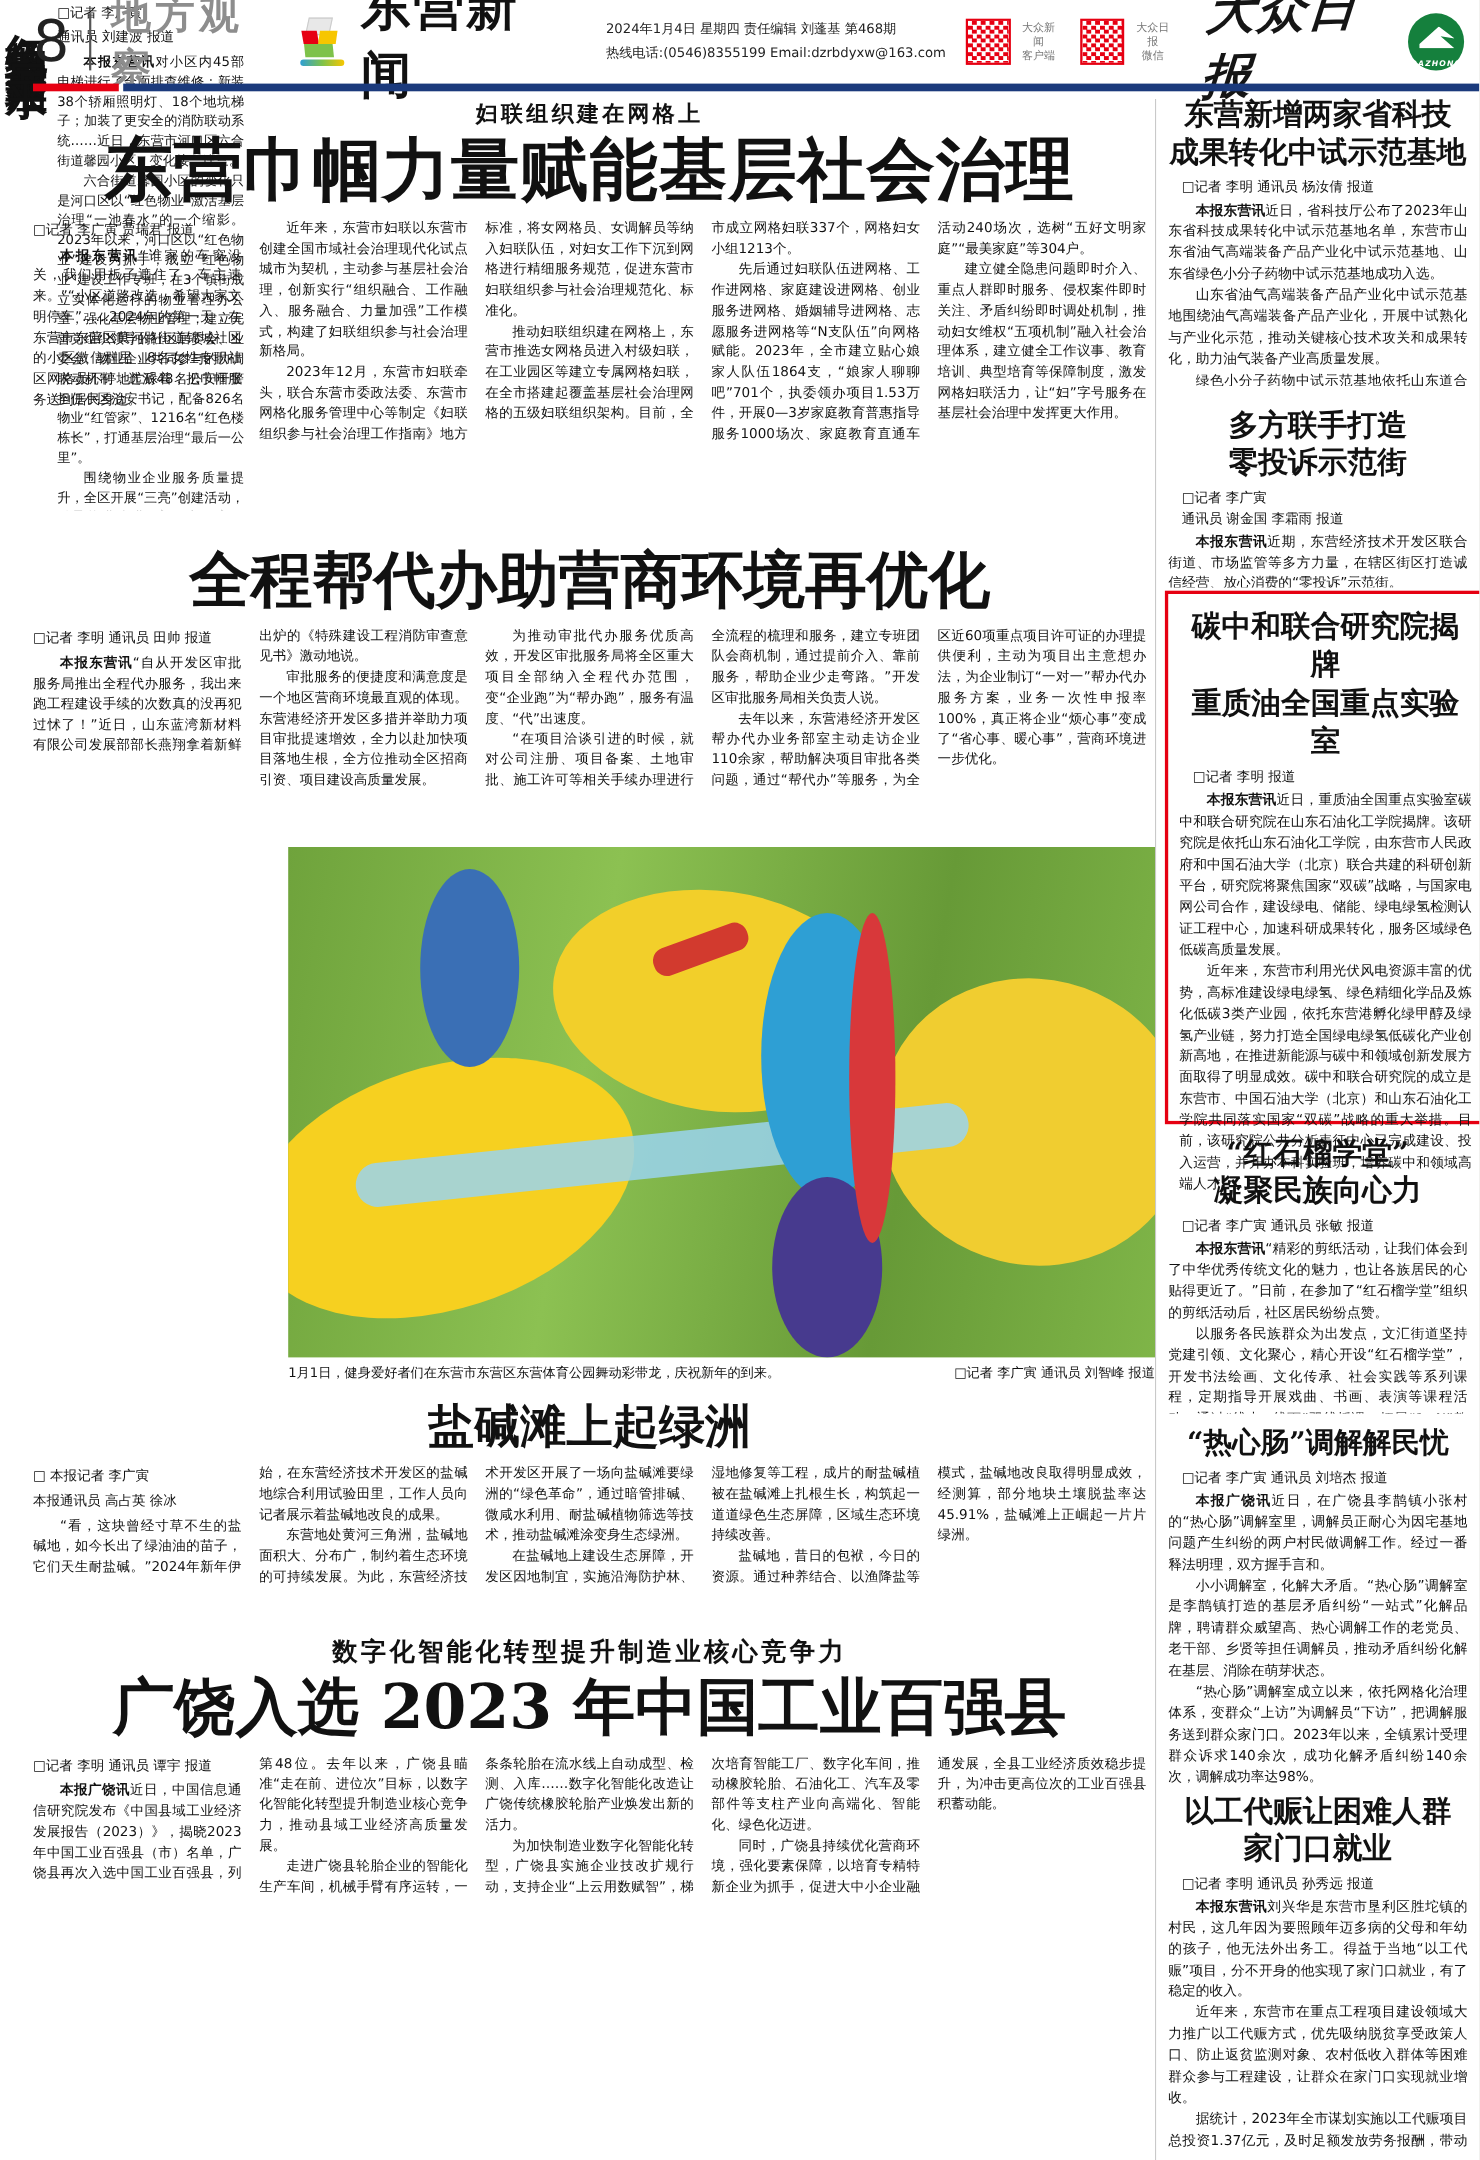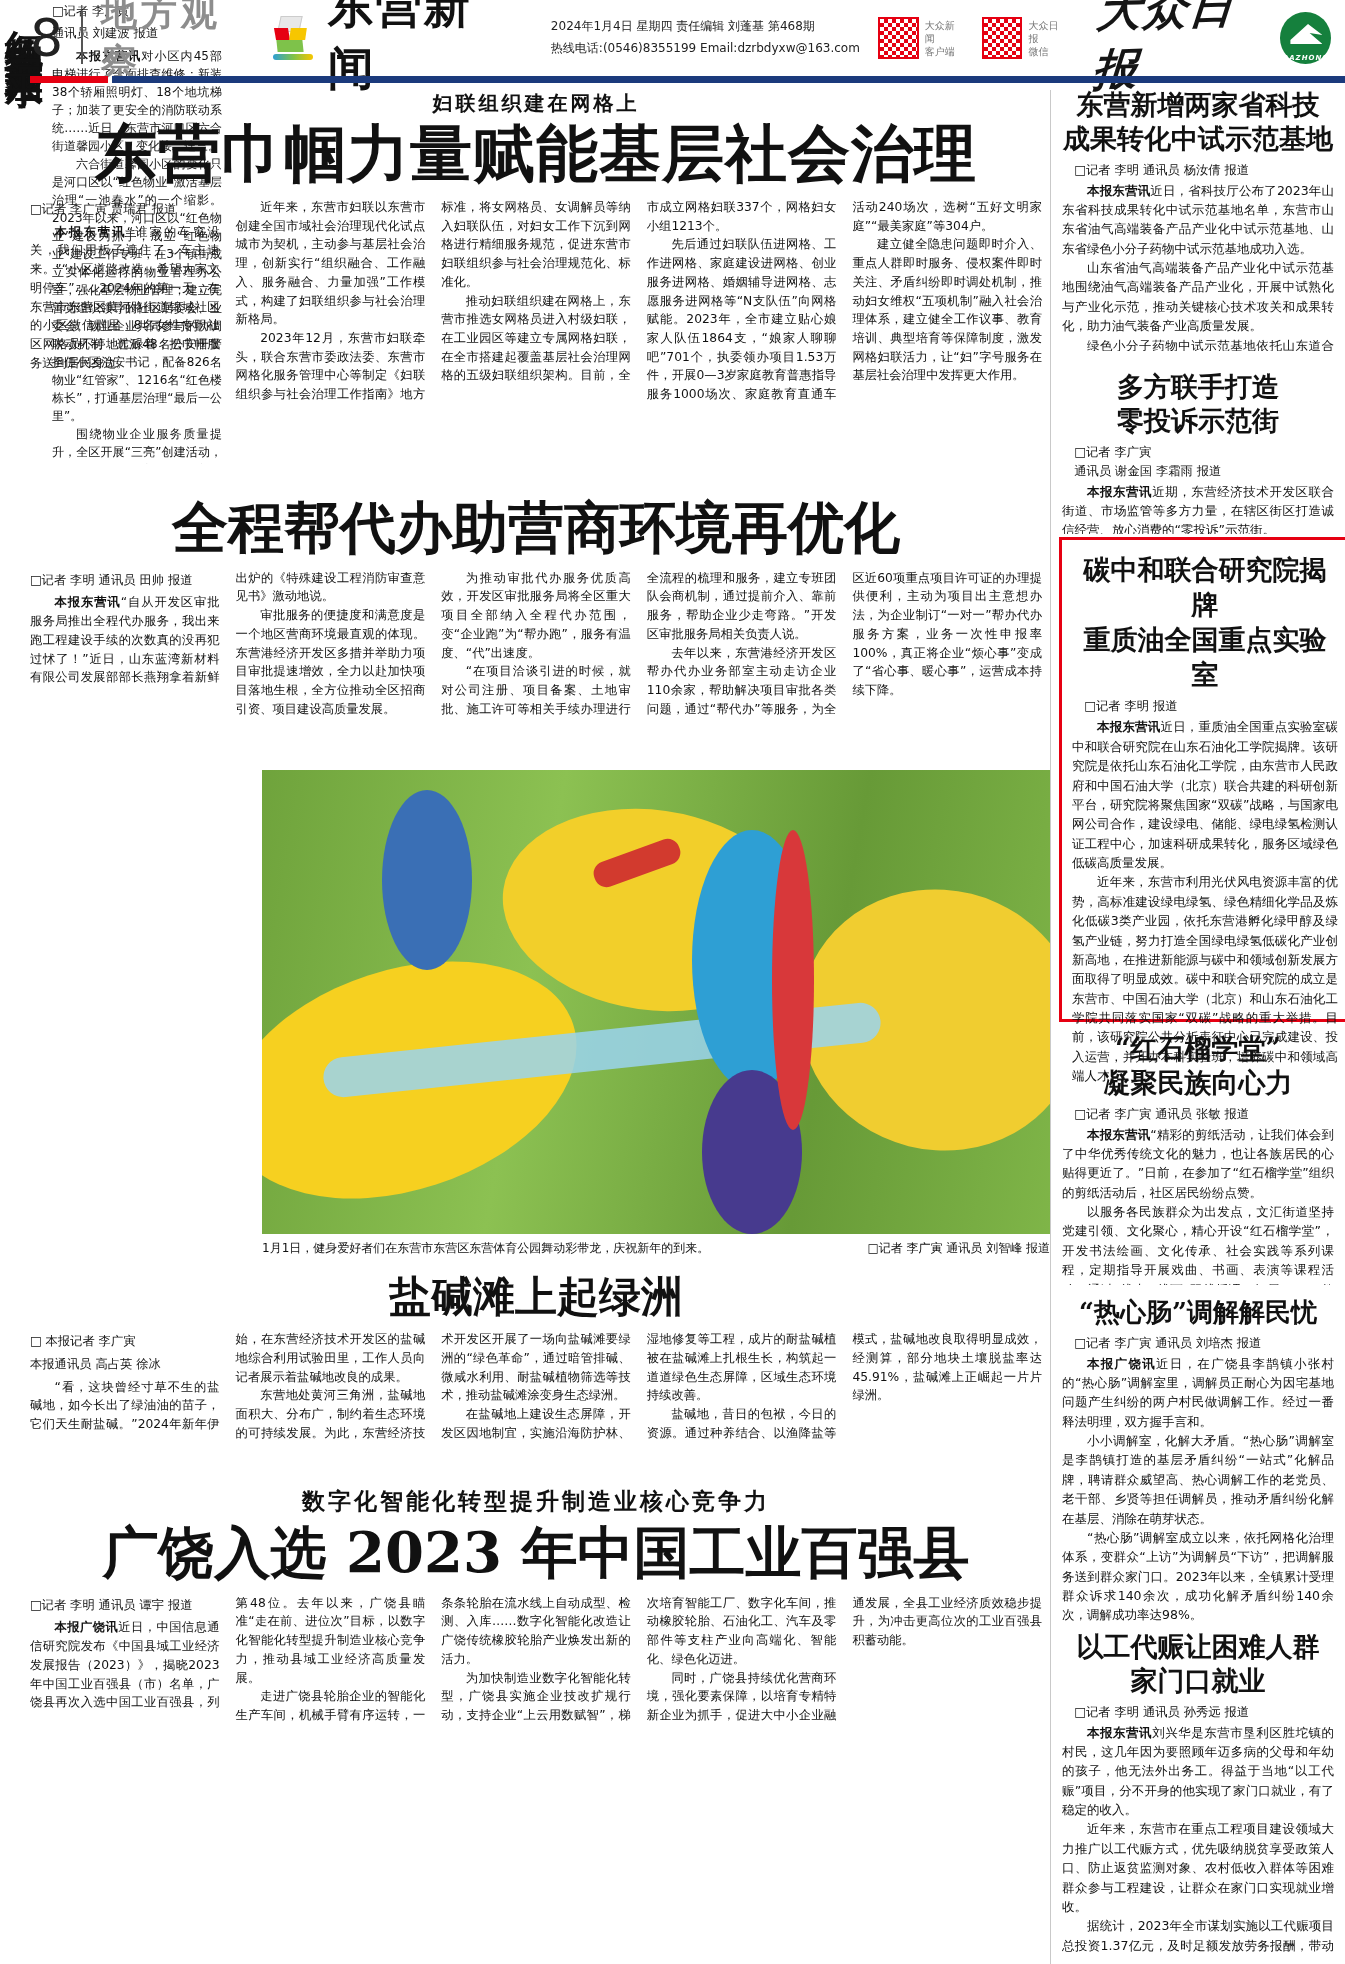--- a/index.html
+++ b/index.html
@@ -16,21 +16,21 @@
   .sec-name{font-size:36px;font-weight:800;color:#8d8d8d;letter-spacing:4px;}
   .logo{width:40px;height:44px;position:relative;margin:0 6px;}
   .logo i{position:absolute;display:block;}
   .logo .l1{left:6px;top:0;width:20px;height:14px;background:#e8e8e8;transform:skewX(-12deg);border:1px solid #ccc;}
   .logo .l2{left:2px;top:12px;width:14px;height:12px;background:#e60012;transform:skewX(10deg);}
   .logo .l3{left:17px;top:12px;width:16px;height:12px;background:#f7c600;transform:skewX(-8deg);}
   .logo .l4{left:4px;top:24px;width:26px;height:12px;background:#7ec24a;transform:skewX(6deg);}
   .logo .l5{left:0;bottom:0;width:40px;height:6px;background:linear-gradient(90deg,#2e9fd4,#7ec24a,#f7c600);border-radius:3px;}
   .ed-name{font-size:46px;font-weight:900;color:#111;letter-spacing:2px;}
   .hdr-info{font-size:12px;line-height:1.8;color:#222;margin-left:26px;white-space:nowrap;}
-  .qr-wrap{display:flex;align-items:center;gap:6px;margin-left:8px;}
+  .qr-wrap{display:flex;align-items:center;gap:6px;margin-left:8px;text-align:center;}
   .qr{width:38px;height:38px;border:2px solid #e60012;background:
       repeating-conic-gradient(#e60012 0 25%,#fff 0 50%);background-size:8px 8px;}
   .qr-lab{font-size:10px;color:#777;line-height:1.3;}
   .masthead{display:flex;align-items:center;gap:6px;margin-left:18px;}
   .mh-text{font-family:"DejaVu Serif","Liberation Serif",serif;font-style:italic;font-weight:900;
            font-size:44px;letter-spacing:2px;transform:skewX(-6deg) rotate(-2deg);color:#151515;}
   .mh-logo{width:52px;height:52px;border-radius:50%;background:#15803d;position:relative;}
   .mh-logo b{position:absolute;left:10px;top:12px;width:32px;height:20px;background:#fff;
              clip-path:polygon(0 80%,55% 0,100% 55%,60% 45%,100% 100%,0 100%);}
   .mh-logo span{position:absolute;left:0;right:0;bottom:2px;text-align:center;color:#fff;
@@ -139,21 +139,21 @@
   </div>
 
   <div class="abs" style="left:30px;top:498px;width:1012px;">
     <div class="hl-b serif" style="margin-bottom:12px;">全程帮代办助营商环境再优化</div>
     <div class="cols5" style="height:188px;">
       <div class="byline">□记者 李明 通讯员 田帅 报道</div>
       <p class="p"><b class="lead">本报东营讯</b><span>“自从开发区审批服务局推出全程代办服务，我出来跑工程建设手续的次数真的没再犯过怵了！”近日，山东蓝湾新材料有限公司发展部部长燕翔拿着新鲜出炉的《特殊建设工程消防审查意见书》激动地说。</span></p>
       <p class="p">审批服务的便捷度和满意度是一个地区营商环境最直观的体现。东营港经济开发区多措并举助力项目审批提速增效，全力以赴加快项目落地生根，全方位推动全区招商引资、项目建设高质量发展。</p>
       <p class="p">为推动审批代办服务优质高效，开发区审批服务局将全区重大项目全部纳入全程代办范围，变“企业跑”为“帮办跑”，服务有温度、“代”出速度。</p>
       <p class="p">“在项目洽谈引进的时候，就对公司注册、项目备案、土地审批、施工许可等相关手续办理进行全流程的梳理和服务，建立专班团队会商机制，通过提前介入、靠前服务，帮助企业少走弯路。”开发区审批服务局相关负责人说。</p>
-      <p class="p">去年以来，东营港经济开发区帮办代办业务部室主动走访企业110余家，帮助解决项目审批各类问题，通过“帮代办”等服务，为全区近60项重点项目许可证的办理提供便利，主动为项目出主意想办法，为企业制订“一对一”帮办代办服务方案，业务一次性申报率100%，真正将企业“烦心事”变成了“省心事、暖心事”，运营成本持续下降。</p>
+      <p class="p">去年以来，东营港经济开发区帮办代办业务部室主动走访企业110余家，帮助解决项目审批各类问题，通过“帮代办”等服务，为全区近60项重点项目许可证的办理提供便利，主动为项目出主意想办法，为企业制订“一对一”帮办代办服务方案，业务一次性申报率100%，真正将企业“烦心事”变成了“省心事、暖心事”，营商环境进一步优化。</p>
     </div>
   </div>
 
   <div id="strip">
     <div class="vert-hl">红色物业提升基层治理水平</div>
     <div class="strip-body">
       <div class="byline">□记者 李广寅</div>
       <div class="byline">通讯员 刘建波 报道</div>
       <p class="p"><b class="lead">本报东营讯</b><span>对小区内45部电梯进行了全面排查维修；新装38个轿厢照明灯、18个地坑梯子；加装了更安全的消防联动系统……近日，东营市河口区六合街道馨园小区，变化接二连三。</span></p>
       <p class="p">六合街道馨园小区的变化只是河口区以“红色物业”激活基层治理“一池春水”的一个缩影。2023年以来，河口区以“红色物业”建设为抓手，成立“红色物业”建设工作专班，在3个镇街成立实体化运行的物业管理办公室，强化基层物业管理；建立完善党组织领导的社区居委会、业委会、物业企业共同参与的协调联动机制，选派48名公安干警担任小区治安书记，配备826名物业“红管家”、1216名“红色楼栋长”，打通基层治理“最后一公里”。</p>

